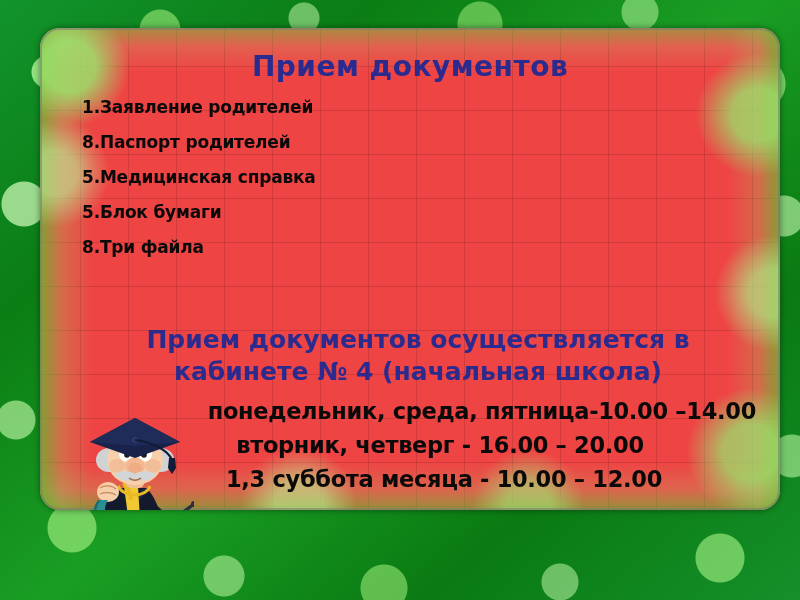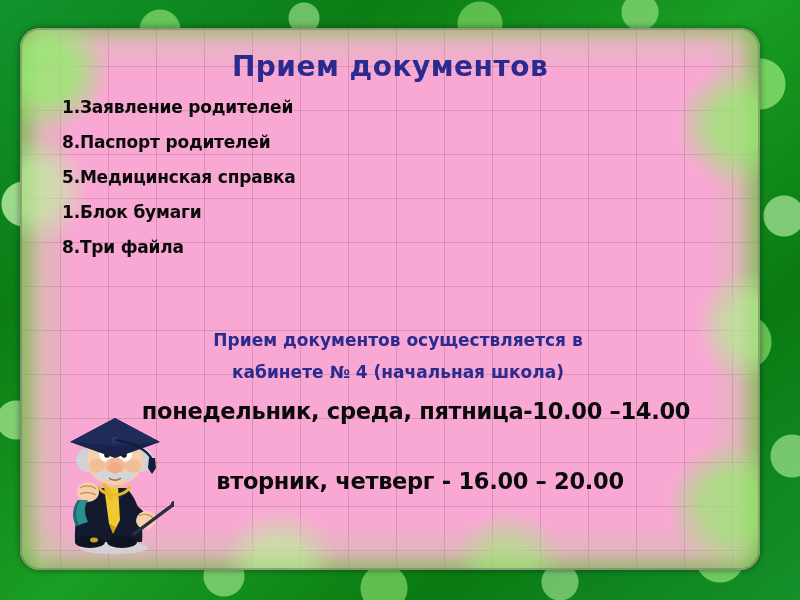--- a/index.html
+++ b/index.html
@@ -44,28 +44,28 @@
       radial-gradient(circle at 70% 97%, rgba(205,255,180,.50) 0 18px, rgba(205,255,180,0) 19px),
       radial-gradient(circle at 48% 98%, rgba(165,242,128,.55) 0 23px, rgba(165,242,128,0) 24px),
       radial-gradient(circle at 28% 96%, rgba(200,255,172,.52) 0 20px, rgba(200,255,172,0) 21px),
       radial-gradient(circle at 15% 25%, rgba(120,210,80,.40) 0 30px, rgba(120,210,80,0) 31px),
       linear-gradient(140deg, #12932c 0%, #0b7d14 25%, #1a9e24 50%, #0a7a12 75%, #15902a 100%);
   }
 
   
   #panel {
     position: absolute;
-    left: 20px;
+    left: 40px;
     top: 28px;
     width: 740px;
-    height: 542px;
+    height: 482px;
     border-radius: 20px;
     overflow: hidden;
     box-shadow: 0 0 6px rgba(0,0,0,.45);
-    background-color: #f9a8d4;
+    background-color: #ef4444;
   }
 
   
   .grid-layer {
     position: absolute;
     inset: 0;
     background-image:
       linear-gradient(to right, rgba(0,0,0,.13) 1.5px, transparent 1.5px),
       linear-gradient(to bottom, rgba(0,0,0,.13) 1.5px, transparent 1.5px);
     background-size: 48px 44px;
@@ -138,43 +138,43 @@
   }
 
   #notice {
     position: absolute;
     left: 60px;
     right: 44px;
     top: 296px;
     text-align: center;
     color: #2b2b8f;
     font-family: "DejaVu Sans", sans-serif;
-    font-size: 17px;
+    font-size: 25px;
     font-weight: bold;
     line-height: 32px;
   }
 
   #schedule {
     position: absolute;
     left: 30px;
     right: 24px;
     top: 366px;
   }
 
   .sched-line {
     color: #0a0a0a;
     font-family: "DejaVu Sans", sans-serif;
     font-size: 22.5px;
     font-weight: bold;
     line-height: 34px;
     white-space: nowrap;
     letter-spacing: -0.3px;
   }
-  .sched-line.l1 { text-align: center;   padding-left: 2px; margin-left: 44px; }
-  .sched-line.l2 { text-align: center; padding-left: 54px; margin-top: 36px; }
+  .sched-line.l1 { text-align: right;   padding-left: 2px; margin-left: 44px; }
+  .sched-line.l2 { text-align: center; padding-left: 54px; }
   .sched-line.l3 { text-align: center; padding-left: 62px; }
 
   
   #professor {
     position: absolute;
     left: 36px;
     top: 388px;
     width: 118px;
     height: 140px;
   }
@@ -193,32 +193,33 @@
     <div class="panel-stroke"></div>
 
     <div class="content">
 
       <div id="slide-title">Прием документов</div>
 
       <div id="doc-list">
         <div class="doc-item">1.Заявление родителей</div>
         <div class="doc-item">8.Паспорт  родителей</div>
         <div class="doc-item">5.Медицинская справка</div>
-        <div class="doc-item">1.Блок бумаги</div>
+        <div class="doc-item">5.Блок бумаги</div>
         <div class="doc-item">8.Три файла</div>
       </div>
 
       <div id="notice">
         <div>Прием документов осуществляется в</div>
         <div>кабинете № 4 (начальная школа)</div>
       </div>
 
       <div id="schedule">
         <div class="sched-line l1">понедельник, среда, пятница-10.00 –14.00</div>
         <div class="sched-line l2">вторник,  четверг - 16.00 – 20.00</div>
+        <div class="sched-line l3">1,3 суббота месяца - 10.00 – 12.00</div>
       </div>
 
       <div id="professor">
         <svg viewBox="0 0 118 140" xmlns="http://www.w3.org/2000/svg">
 
           <ellipse cx="58" cy="132" rx="34" ry="6" fill="#d3dbe0" opacity=".75"></ellipse>
 
           <path d="M34 72 C24 80 18 100 19 126 L86 126 C88 102 80 80 70 72 Z" fill="#141a2e"></path>
           <path d="M44 74 L58 90 L72 74 L70 72 L58 80 L46 72 Z" fill="#222b46"></path>
 

